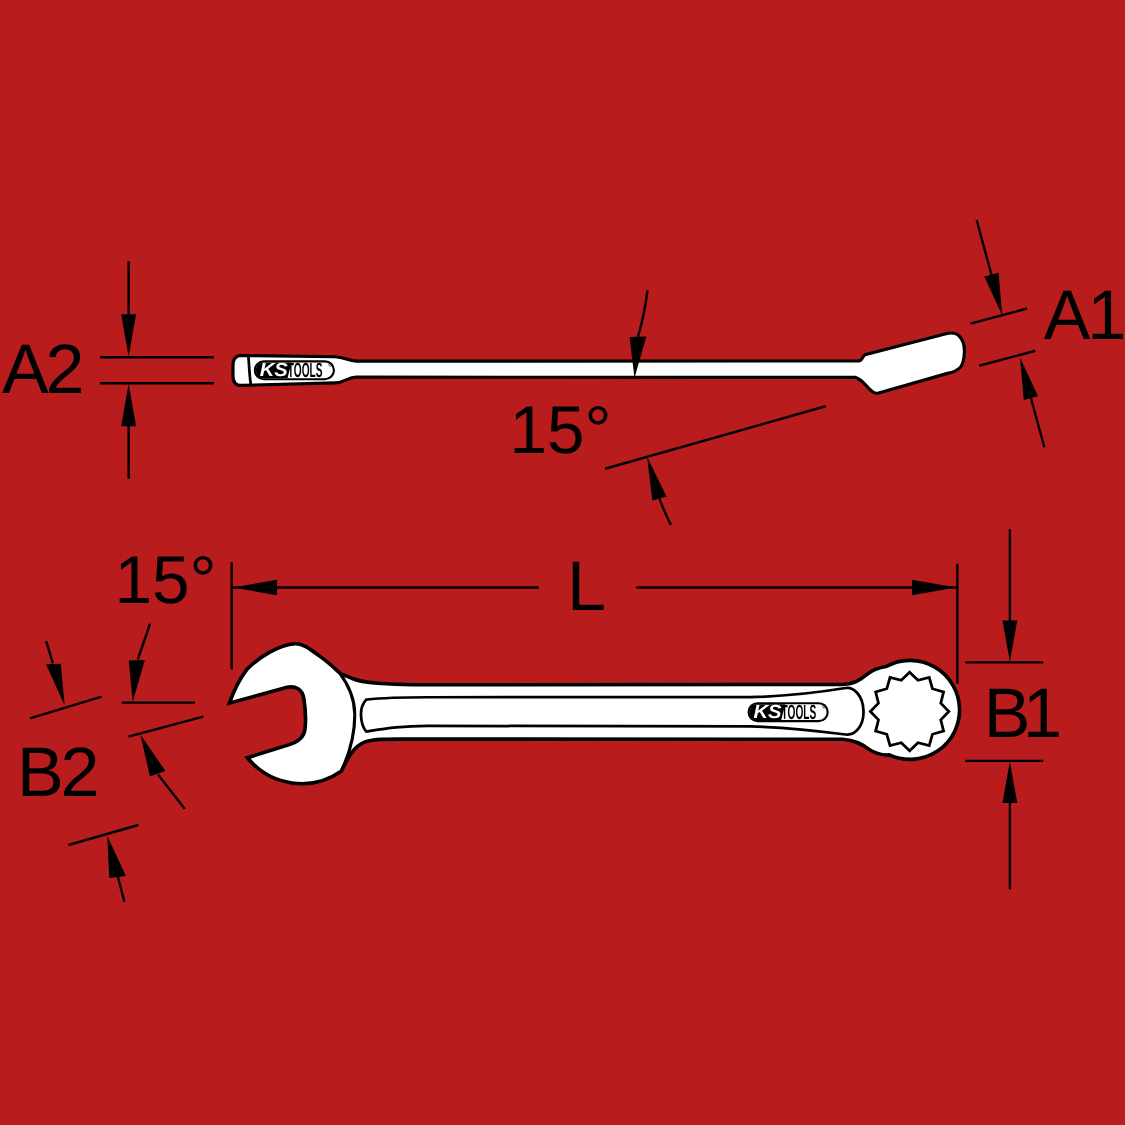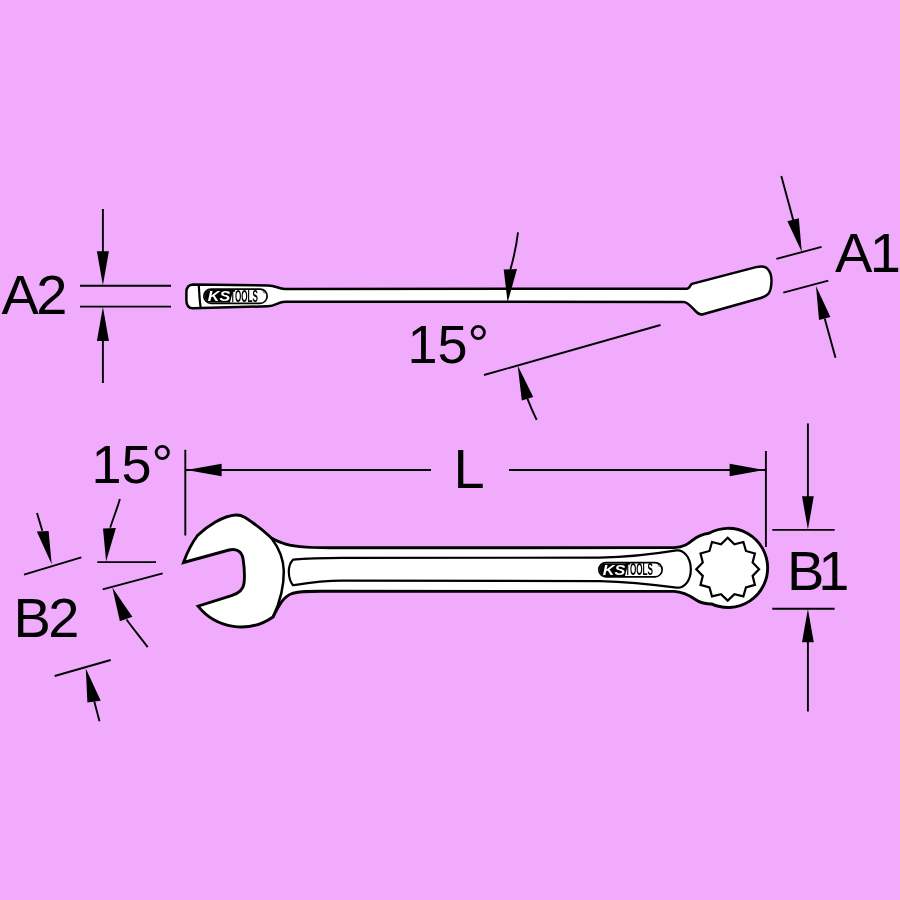--- a/index.html
+++ b/index.html
@@ -1,16 +1,16 @@
 <!DOCTYPE html>
 <html><head>
 <meta charset="utf-8">
 <style>
   html,body{margin:0;padding:0;background:#fff;}
-  #stage{width:900px;height:900px;position:relative;background:#f0abfc;overflow:hidden;}
+  #stage{width:900px;height:900px;position:relative;background:#b91c1c;overflow:hidden;}
   text{font-family:"Liberation Sans",sans-serif;}
 </style>
 </head>
 <body>
 <div id="stage">
 <svg width="900" height="900" viewBox="0 0 900 900">
 <defs>
   <g id="kslogo">
     <rect x="0.85" y="0.85" width="63.3" height="14.3" rx="7.15" fill="#fff" stroke="#000" stroke-width="1.7"></rect>
     <path d="M 30.2,1.7 L 27,14.3 L 8,14.3 C 3.2,14.3 1.75,11 1.75,8 C 1.75,5 3.2,1.7 8,1.7 Z" fill="#000"></path>

